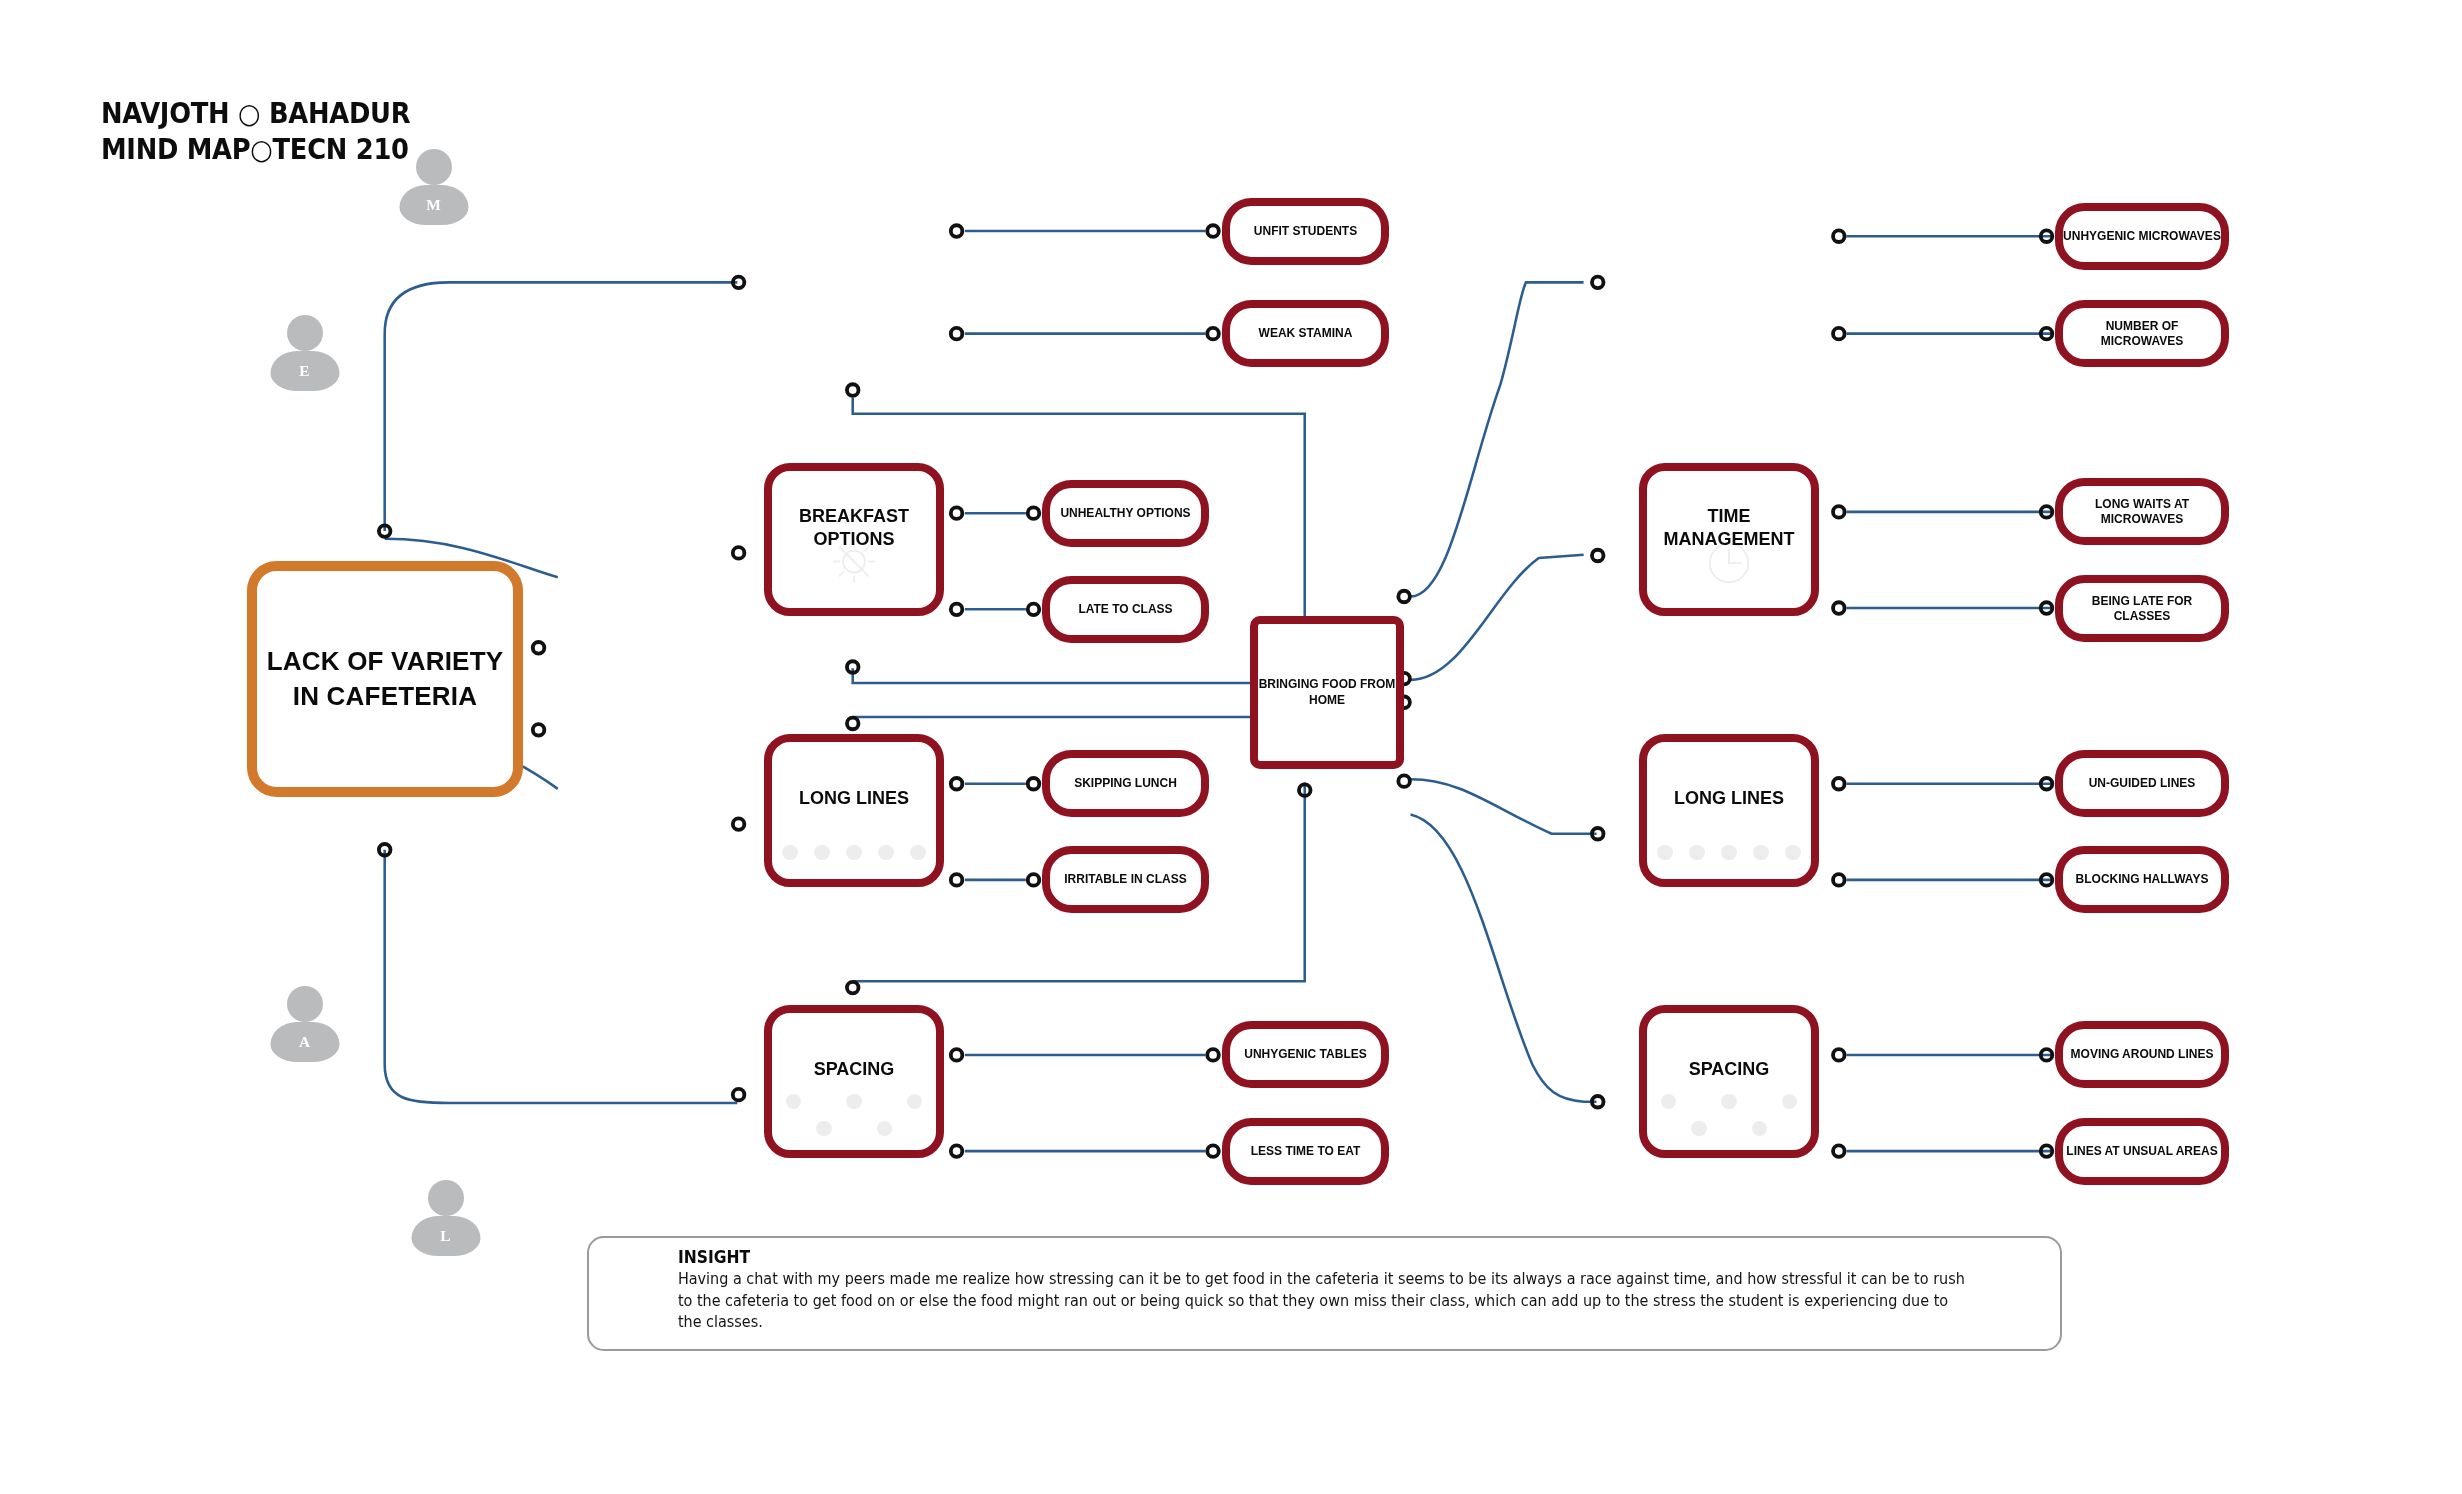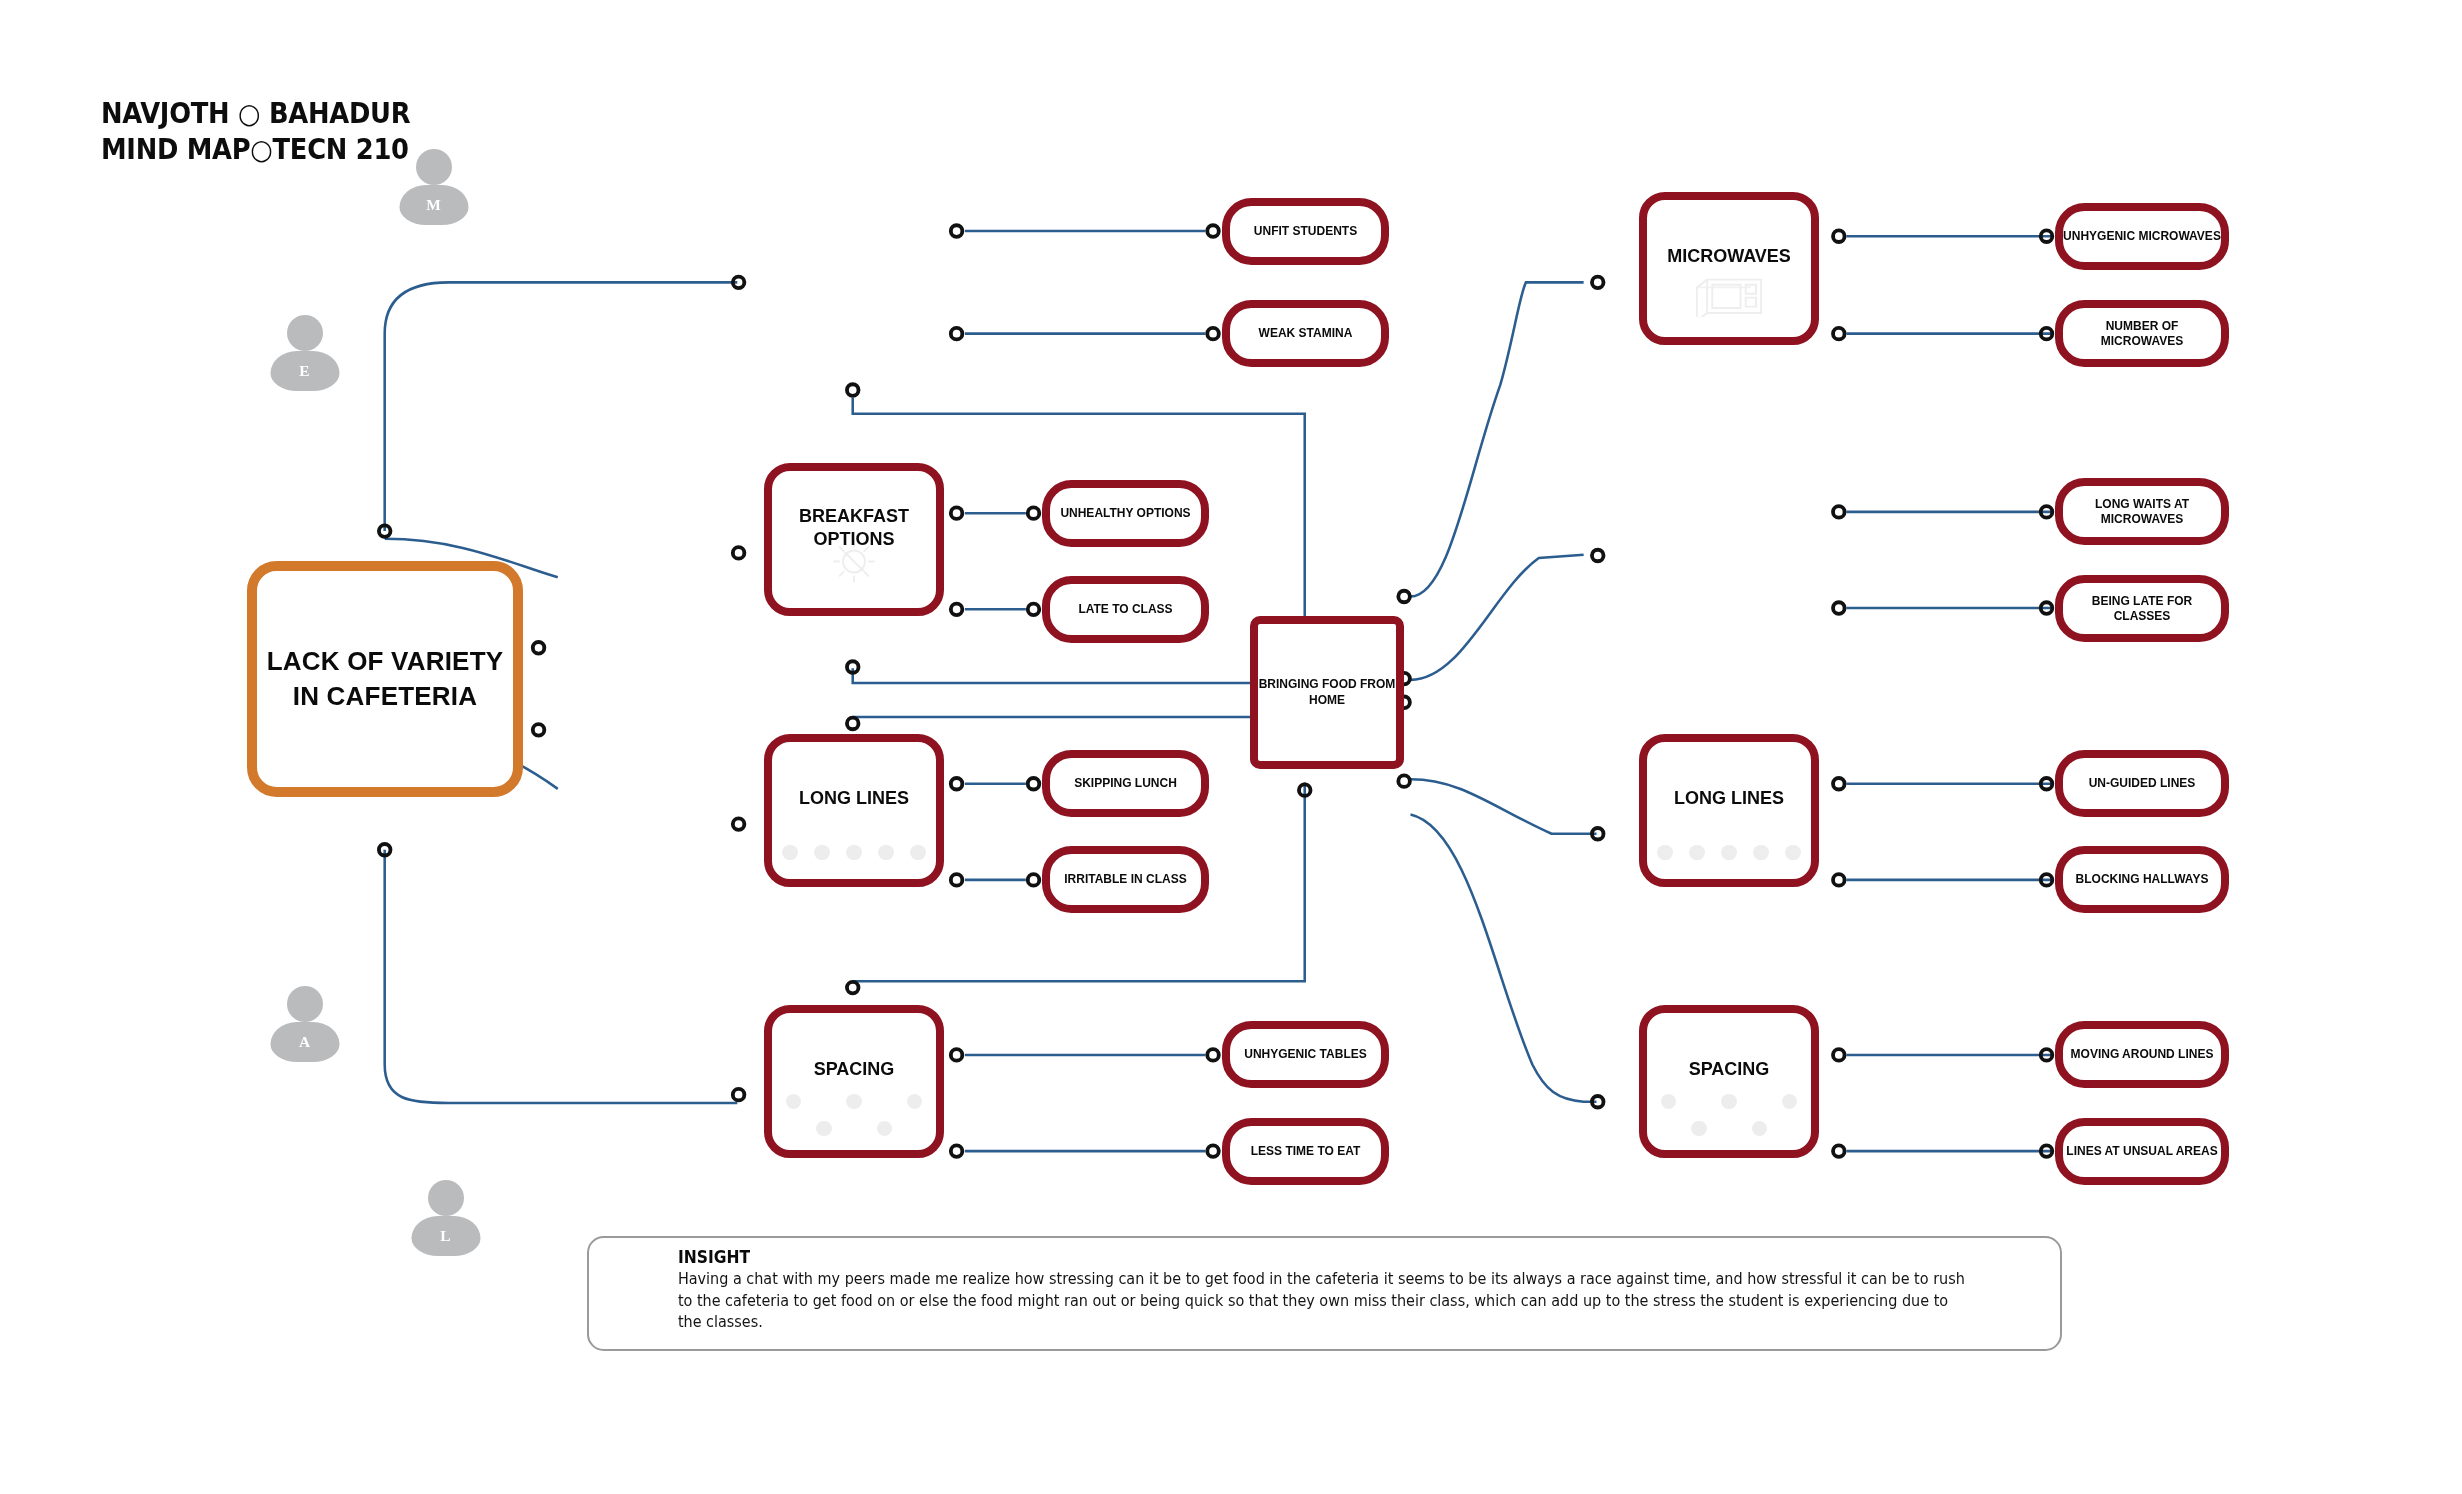--- a/index.html
+++ b/index.html
@@ -276,36 +276,32 @@
     <span>UNHYGENIC TABLES</span>
   </div>
   <div class="node leaf" style="left:1222px;top:1118px;">
     <span>LESS TIME TO EAT</span>
   </div>
 
   <div class="node hub" style="left:1250px;top:616px;">
     <span>BRINGING FOOD FROM HOME</span>
   </div>
 
-  <div class="node topic" style="left:1639px;top:192px;">
-    <span class="lbl">MICROWAVES</span>
+
+  <div class="node topic" style="left:1639px;top:463px;">
+    <span class="lbl">TIME MANAGEMENT</span>
     <span class="wm">
-      <svg width="72" height="49" viewBox="0 0 112 76">
-        <g fill="none" stroke="#eeeeee" stroke-width="3">
-          <path d="M22 18 h84 v52 H22z"></path>
-          <path d="M22 18 L6 30 v52 l16-12"></path>
-          <path d="M6 30 h84" opacity="0.8"></path>
-          <path d="M30 26 h44 v36 H30z"></path>
-          <path d="M82 26 h16 v14 H82z"></path>
-          <path d="M82 46 h16 v14 H82z"></path>
+      <svg width="50" height="50" viewBox="0 0 78 78">
+        <g fill="none" stroke="#eeeeee" stroke-width="3" stroke-linecap="round">
+          <circle cx="39" cy="39" r="30"></circle>
+          <path d="M39 18 v21 h18"></path>
         </g>
       </svg>
     </span>
   </div>
-
 
   <div class="node topic" style="left:1639px;top:734px;">
     <span class="lbl">LONG LINES</span>
     <span class="dots">
       <i class="dot"></i>
         <i class="dot"></i>
         <i class="dot"></i>
         <i class="dot"></i>
         <i class="dot"></i>
     </span>

